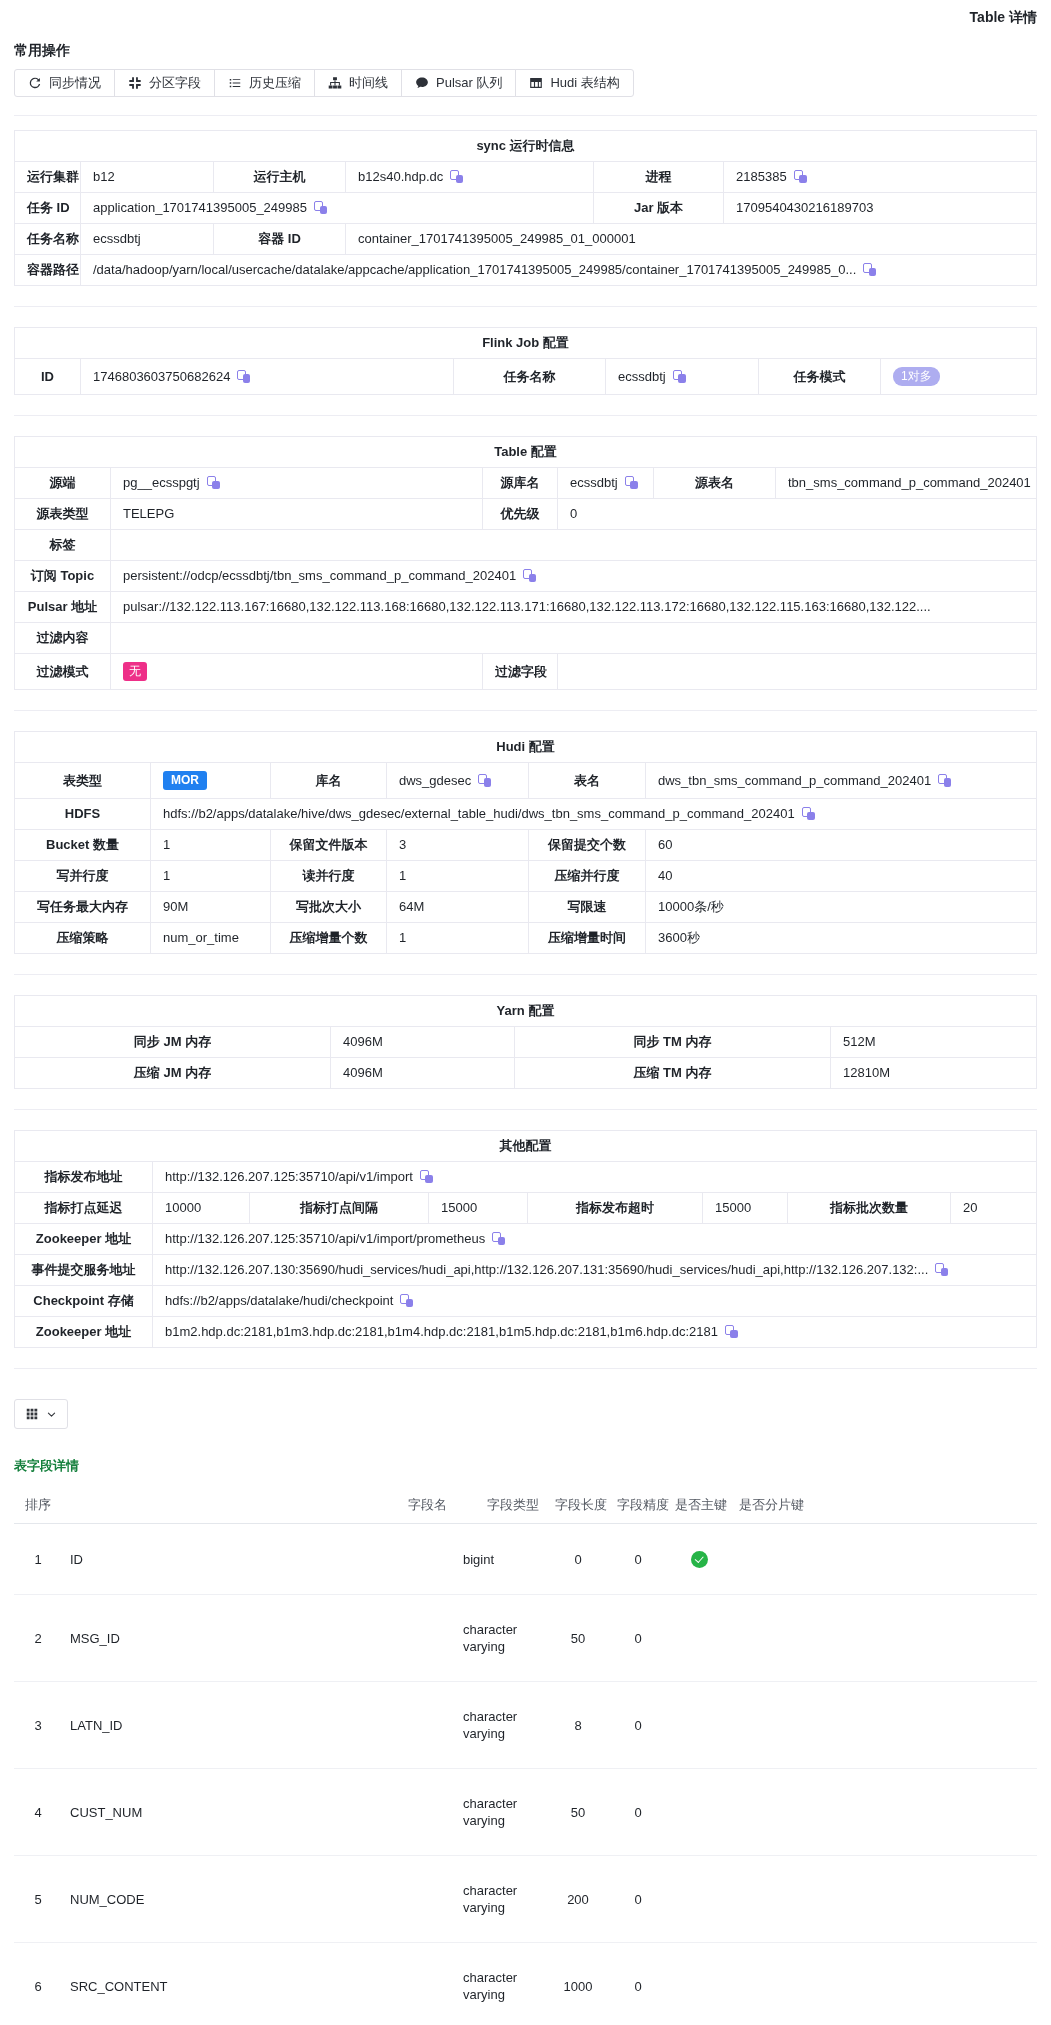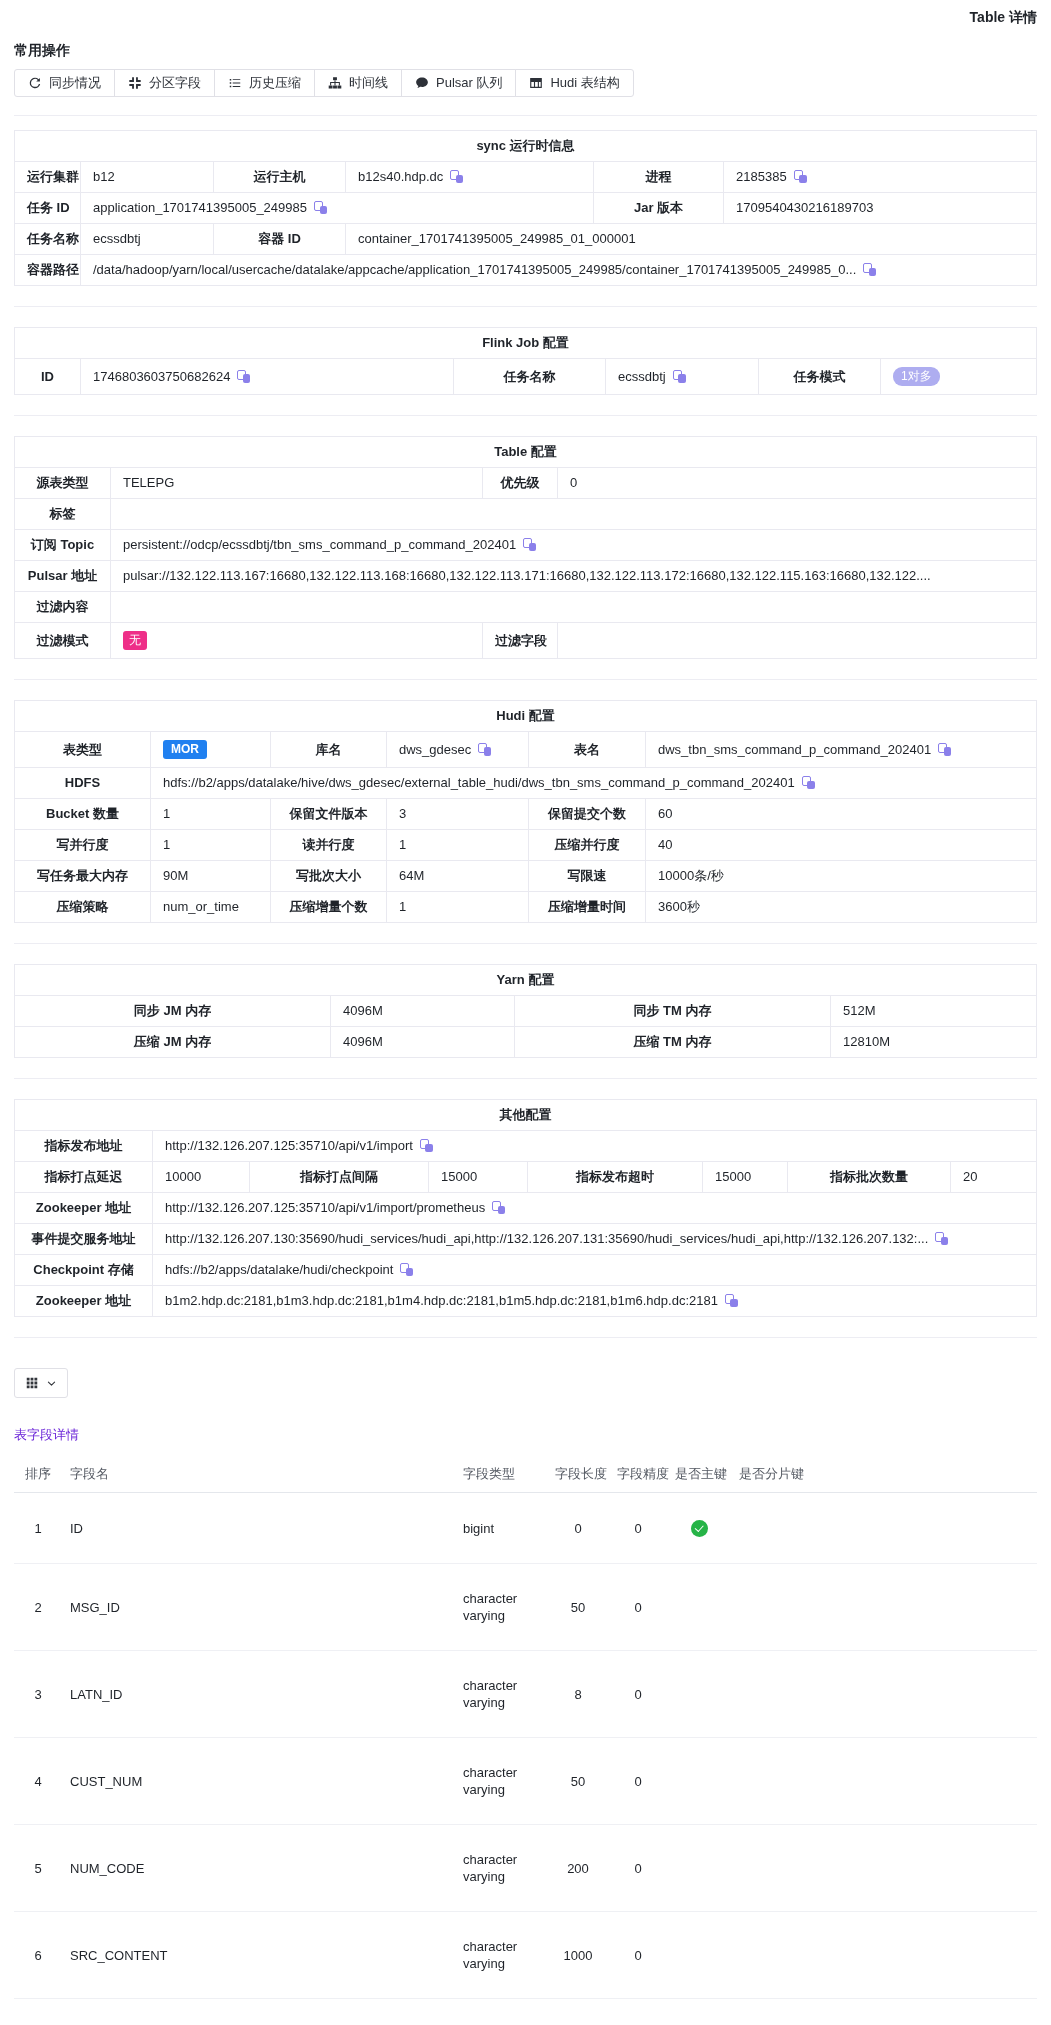--- a/index.html
+++ b/index.html
@@ -44,26 +44,26 @@
   .badge-pink{background:#ee2f88;padding:0 6px;}
   .badge-blue{background:#2080f0;font-weight:700;padding:0 8px;}
 
   
   .grid-btn{
     display:inline-flex;align-items:center;justify-content:center;gap:7px;
     width:54px;height:30px;border:1px solid #e0e0e6;border-radius:3px;background:#fff;
     color:#33363c;cursor:pointer;margin-top:10px;
   }
 
-  .fields-title{font-size:13px;color:#6d28d9;margin:28px 0 0 0;line-height:17px;font-weight:400;}
+  .fields-title{font-size:13px;color:#15803d;margin:28px 0 0 0;line-height:17px;font-weight:700;}
 
   
   table.ftable{width:100%;border-collapse:collapse;table-layout:fixed;font-size:13px;margin-top:12px;}
   table.ftable th{
-    text-align:left;font-weight:400;color:#545962;padding:10px 8px;
+    text-align:right;font-weight:400;color:#545962;padding:10px 8px;
     border-bottom:1px solid #e4e7ec;line-height:17px;white-space:nowrap;
   }
   table.ftable td{padding:26px 8px;border-bottom:1px solid #eff0f4;line-height:17px;vertical-align:middle;}
   table.ftable .c{text-align:center;}
   table.ftable td.type{white-space:normal;}
 
   
   .check{display:inline-block;width:17px;height:17px;border-radius:50%;background:#26b447;position:relative;vertical-align:middle;}
   .check::after{content:"";position:absolute;left:4px;top:4.5px;width:7px;height:3.5px;
     border-left:1.8px solid #fff;border-bottom:1.8px solid #fff;transform:rotate(-48deg);}
@@ -199,20 +199,28 @@
         <col style="width:372px">
         <col style="width:75px">
         <col style="width:96px">
         <col style="width:122px">
         <col>
       </colgroup>
     <tbody>
         <tr>
           <th class="cap" colspan="6">Table 配置</th>
         </tr>
+    <tr>
+      <th class="lbl">源端</th>
+      <td class="val"><span>pg__ecsspgtj</span><span class="copy"></span></td>
+      <th class="lbl">源库名</th>
+      <td class="val"><span>ecssdbtj</span><span class="copy"></span></td>
+      <th class="lbl">源表名</th>
+      <td class="val"><span>tbn_sms_command_p_command_202401</span></td>
+    </tr>
     <tr>
       <th class="lbl">源表类型</th>
       <td class="val"><span>TELEPG</span></td>
       <th class="lbl">优先级</th>
       <td class="val" colspan="3"><span>0</span></td>
     </tr>
     <tr>
       <th class="lbl">标签</th>
       <td class="val" colspan="5"></td>
     </tr>

